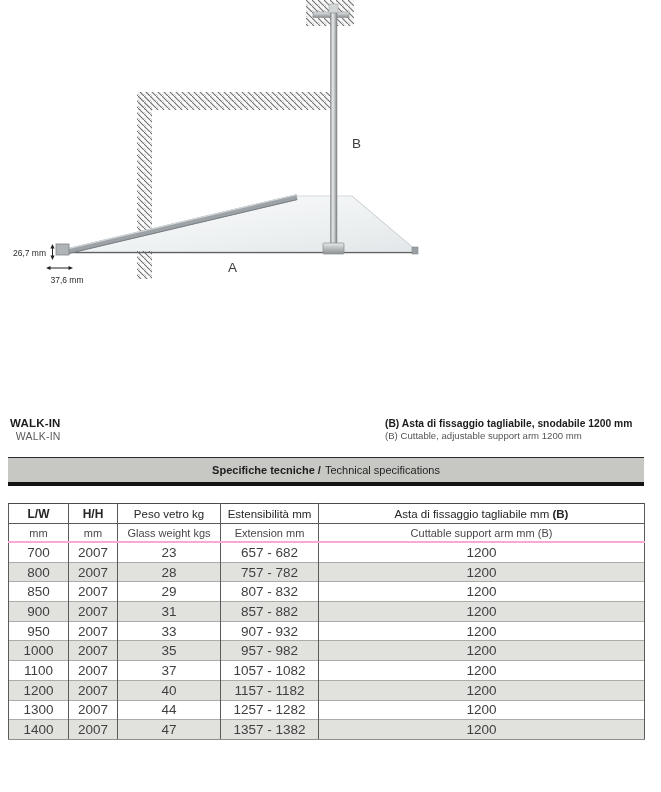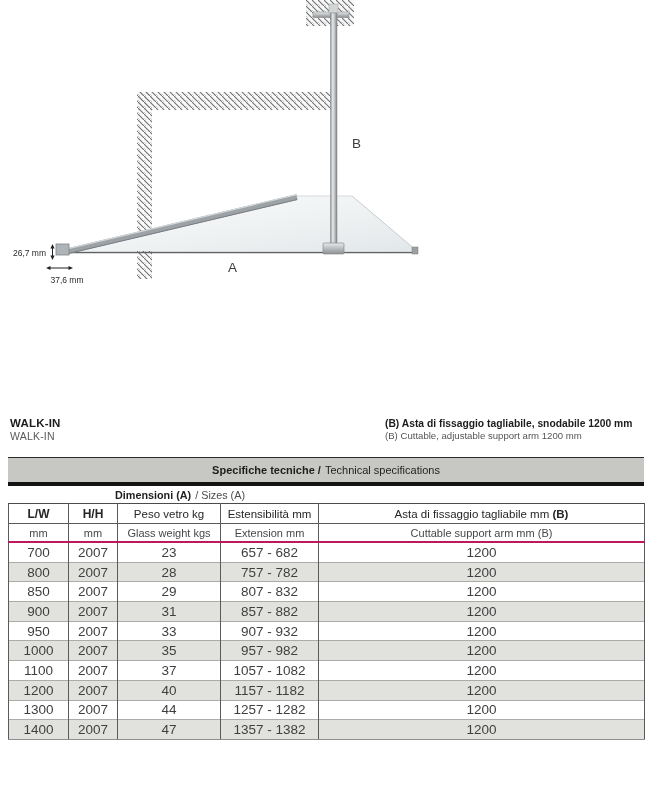--- a/index.html
+++ b/index.html
@@ -7,21 +7,21 @@
     position:relative;
     width:661px;height:792px;
     background:#ffffff;
     font-family:"Liberation Sans", sans-serif;
     color:#222;
     overflow:hidden;
   }
   
   .diagram{position:absolute;left:0;top:0;width:661px;height:300px;}
   
-  .intro-left{position:absolute;left:10px;top:417px;line-height:13px;}
+  .intro-left{position:absolute;left:10px;top:417px;line-height:13px;text-align:right;}
   .intro-left .t1{font-size:11.5px;font-weight:bold;color:#1c1c1c;letter-spacing:.2px;}
   .intro-left .t2{font-size:10.5px;color:#5a5a5a;letter-spacing:.2px;}
   .intro-right{position:absolute;left:385px;top:418px;line-height:12px;}
   .intro-right .t1{font-size:10.3px;font-weight:bold;color:#1c1c1c;}
   .intro-right .t2{font-size:9.6px;color:#555;}
   
   .bar-topline{position:absolute;left:8px;top:457px;width:636px;height:1px;background:#2b2b2b;}
   .section-bar{
     position:absolute;left:8px;top:458px;width:636px;height:24px;
     background:#c7c8c4;display:flex;align-items:center;justify-content:center;
@@ -47,21 +47,21 @@
     border-left:1px solid #5a5a5a;border-right:1px solid #5a5a5a;
     overflow:hidden;white-space:nowrap;
   }
   .spec-table thead tr.h1 th{
     height:19px;font-size:11.5px;font-weight:normal;color:#262626;
     border-top:1.5px solid #4a4a4a;border-bottom:1px solid #5a5a5a;
   }
   .spec-table thead tr.h1 th.b{font-weight:bold;font-size:12px;}
   .spec-table thead tr.h2 th{
     height:17px;font-size:11px;font-weight:normal;color:#474747;
-    border-bottom:2px solid #be185d;
+    border-bottom:2px solid #f9a8d4;
   }
   .spec-table thead .armb{font-weight:bold;}
   .spec-table tbody td{height:18.7px;border-top:1px solid #ababa8;}
   .spec-table tbody tr:first-child td{border-top:none;}
   .spec-table tbody tr:nth-child(even){background:#e1e2de;}
   .spec-table tbody tr:last-child td{border-bottom:1.5px solid #8e8e8c;text-align:center;}
 </style>
 </head>
 <body>
 
@@ -152,24 +152,20 @@
     <div class="t2">(B) Cuttable, adjustable support arm 1200 mm</div>
   </div>
 
   <div class="bar-topline"></div>
   <div class="section-bar">
     <span class="bold">Specifiche tecniche /</span>
     <span>Technical specifications</span>
   </div>
   <div class="bar-bottomline"></div>
 
-  <div class="dim-label">
-    <span class="bold">Dimensioni  (A)</span>
-    <span class="reg">/ Sizes (A)</span>
-  </div>
 
   <table class="spec-table">
     <colgroup>
       <col style="width:60px">
         <col style="width:49px">
         <col style="width:103px">
       <col style="width:98px">
         <col style="width:326px">
     </colgroup>
     <thead>

